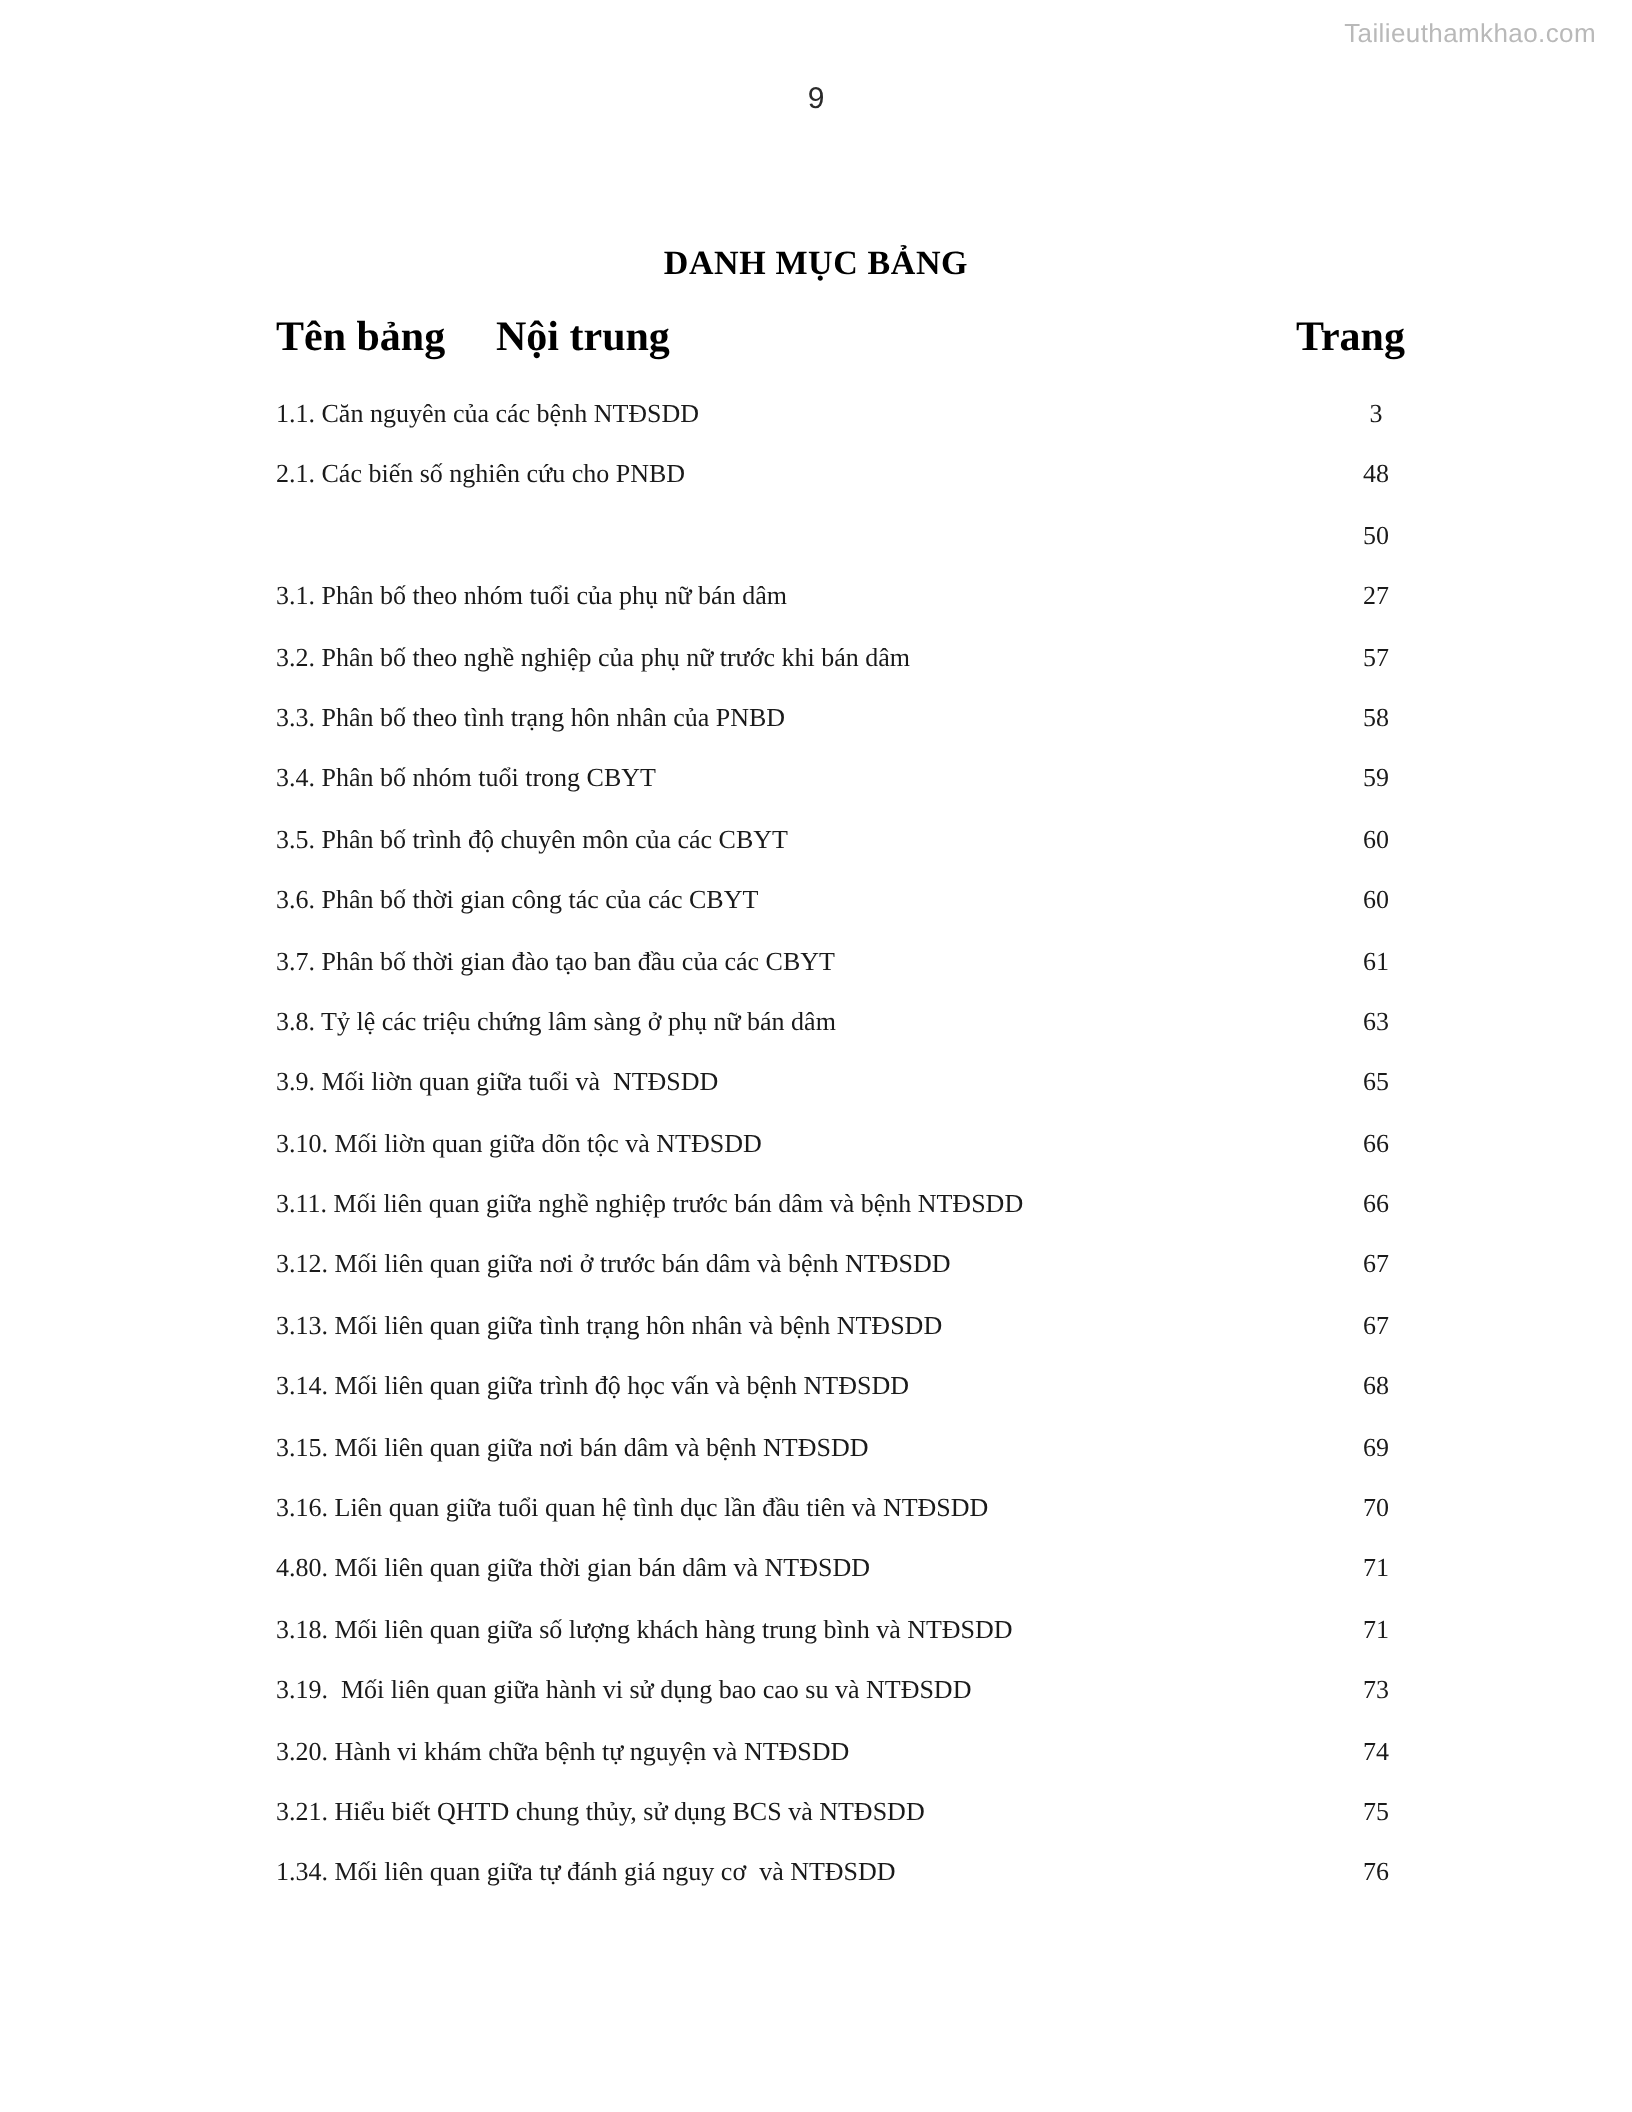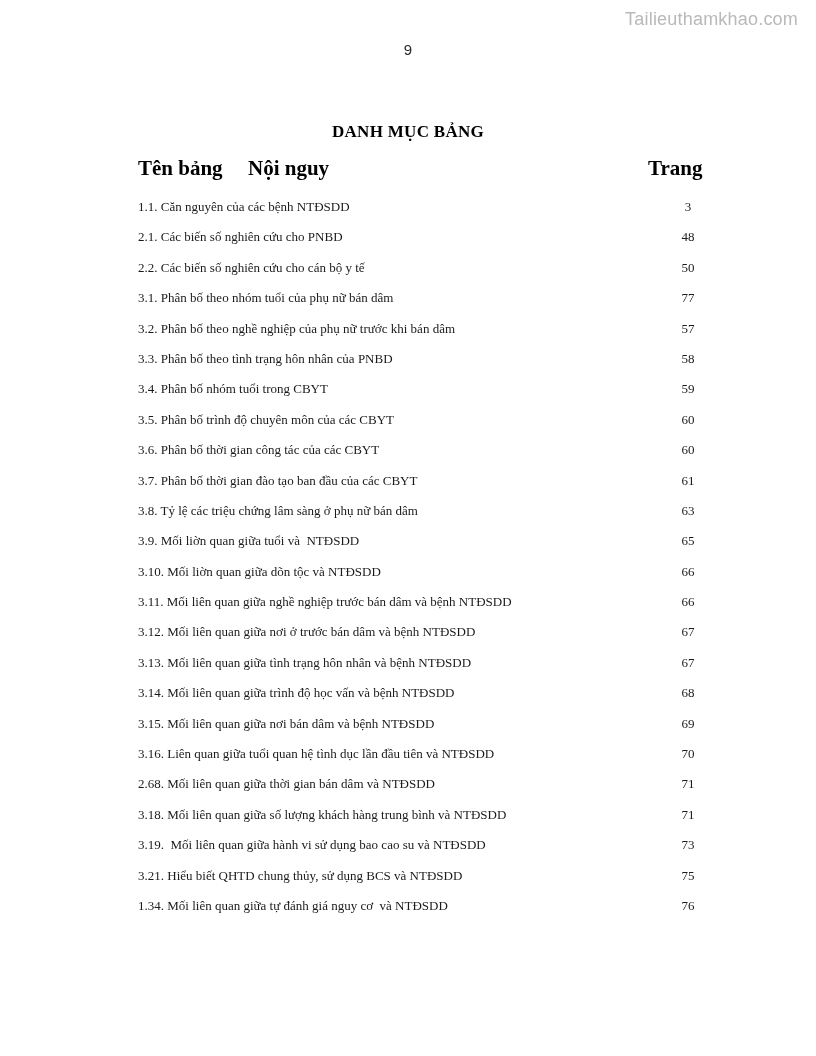--- a/index.html
+++ b/index.html
@@ -17,21 +17,21 @@
     font-family: "Liberation Serif", "DejaVu Serif", serif;
     color: #1a1a1a;
   }
 
   
   .watermark {
     position: absolute;
     top: 9px;
     right: 18px;
     font-family: "Liberation Sans", "DejaVu Sans", sans-serif;
-    font-size: 18px;
+    font-size: 13px;
     letter-spacing: 0.2px;
     color: #b9b9b9;
     white-space: nowrap;
     user-select: none;
   }
 
   
   .folio {
     position: absolute;
     top: 41px;
@@ -124,40 +124,39 @@
 <div class="page">
 
   <div class="watermark">Tailieuthamkhao.com</div>
 
   <div class="folio">9</div>
 
   <div class="doc-title">DANH MỤC BẢNG</div>
 
   <div class="col-head">
     <span class="ch-name">Tên bảng</span>
-    <span class="ch-content">Nội nguy</span>
+    <span class="ch-content">Nội trung</span>
     <span class="ch-page">Trang</span>
   </div>
 
   <div class="toc" id="toc-list">
       <div class="toc-row">
         <span class="entry-label">1.1. Căn nguyên của các bệnh NTĐSDD</span>
         <span class="entry-page">3</span>
       </div>
       <div class="toc-row">
         <span class="entry-label">2.1. Các biến số nghiên cứu cho PNBD</span>
         <span class="entry-page">48</span>
       </div>
       <div class="toc-row">
-        <span class="entry-label">2.2. Các biến số nghiên cứu cho cán bộ y tế</span>
         <span class="entry-page">50</span>
       </div>
       <div class="toc-row">
         <span class="entry-label">3.1. Phân bố theo nhóm tuổi của phụ nữ bán dâm</span>
-        <span class="entry-page">77</span>
+        <span class="entry-page">27</span>
       </div>
       <div class="toc-row">
         <span class="entry-label">3.2. Phân bố theo nghề nghiệp của phụ nữ trước khi bán dâm</span>
         <span class="entry-page">57</span>
       </div>
       <div class="toc-row">
         <span class="entry-label">3.3. Phân bố theo tình trạng hôn nhân của PNBD</span>
         <span class="entry-page">58</span>
       </div>
       <div class="toc-row">
@@ -206,32 +205,36 @@
       </div>
       <div class="toc-row">
         <span class="entry-label">3.15. Mối liên quan giữa nơi bán dâm và bệnh NTĐSDD</span>
         <span class="entry-page">69</span>
       </div>
       <div class="toc-row">
         <span class="entry-label">3.16. Liên quan giữa tuổi quan hệ tình dục lần đầu tiên và NTĐSDD</span>
         <span class="entry-page">70</span>
       </div>
       <div class="toc-row">
-        <span class="entry-label">2.68. Mối liên quan giữa thời gian bán dâm và NTĐSDD</span>
+        <span class="entry-label">4.80. Mối liên quan giữa thời gian bán dâm và NTĐSDD</span>
         <span class="entry-page">71</span>
       </div>
       <div class="toc-row">
         <span class="entry-label">3.18. Mối liên quan giữa số lượng khách hàng trung bình và NTĐSDD</span>
         <span class="entry-page">71</span>
       </div>
       <div class="toc-row">
         <span class="entry-label">3.19.  Mối liên quan giữa hành vi sử dụng bao cao su và NTĐSDD</span>
         <span class="entry-page">73</span>
       </div>
       <div class="toc-row">
+        <span class="entry-label">3.20. Hành vi khám chữa bệnh tự nguyện và NTĐSDD</span>
+        <span class="entry-page">74</span>
+      </div>
+      <div class="toc-row">
         <span class="entry-label">3.21. Hiểu biết QHTD chung thủy, sử dụng BCS và NTĐSDD</span>
         <span class="entry-page">75</span>
       </div>
       <div class="toc-row">
         <span class="entry-label">1.34. Mối liên quan giữa tự đánh giá nguy cơ  và NTĐSDD</span>
         <span class="entry-page">76</span>
       </div>
     </div>
 
 </div>

